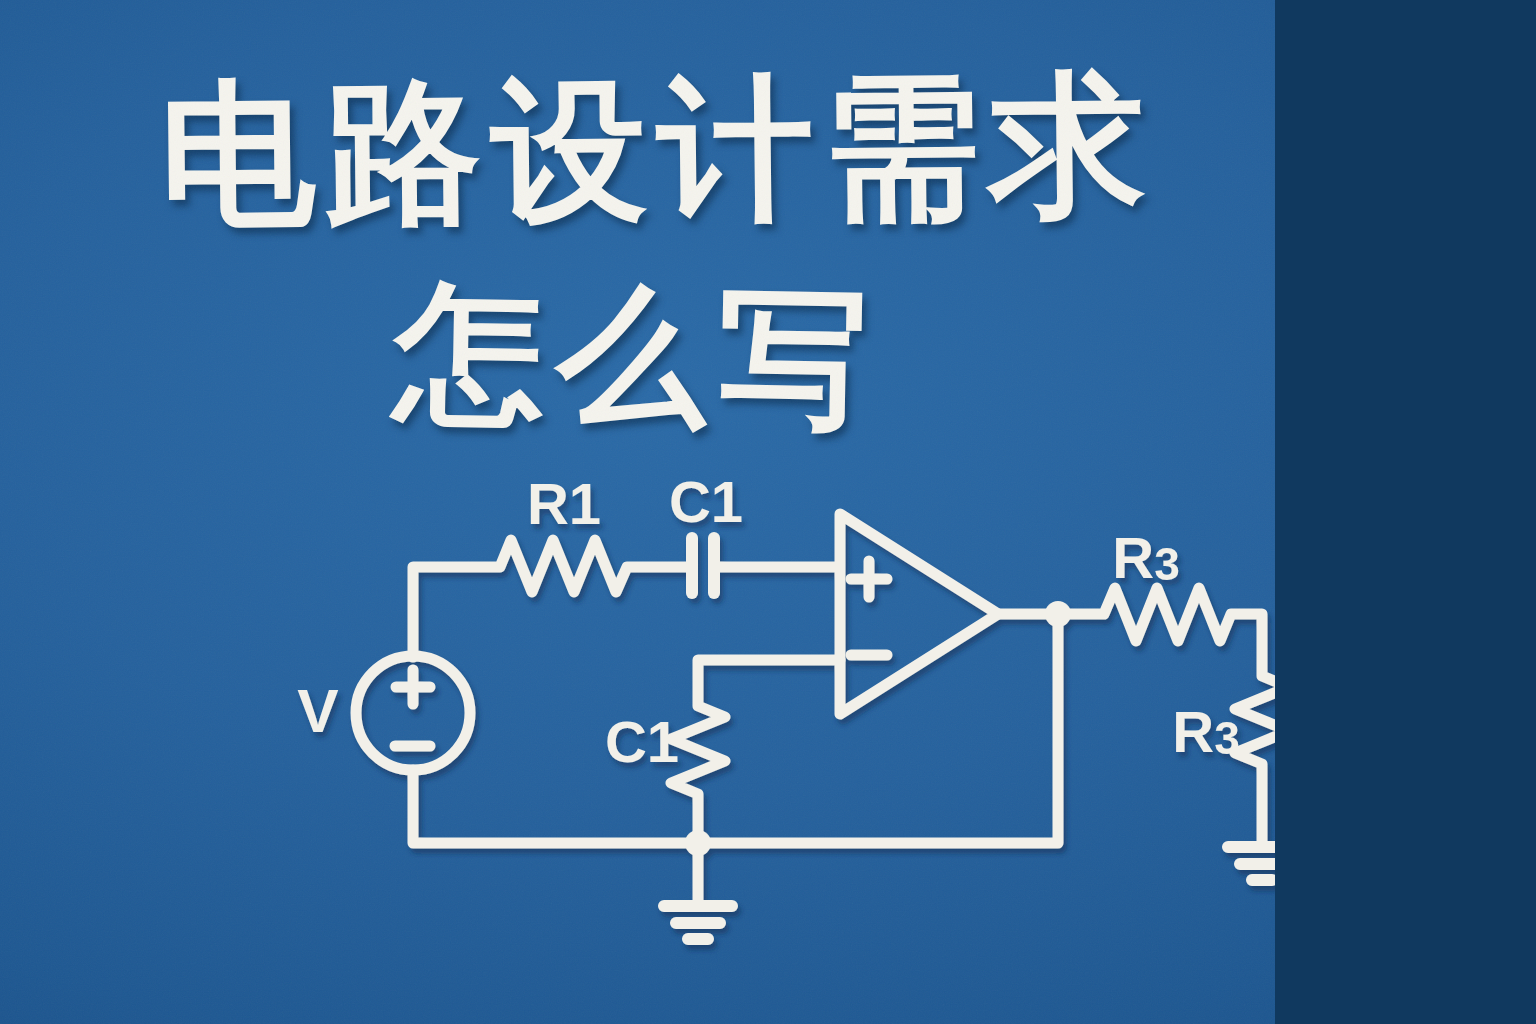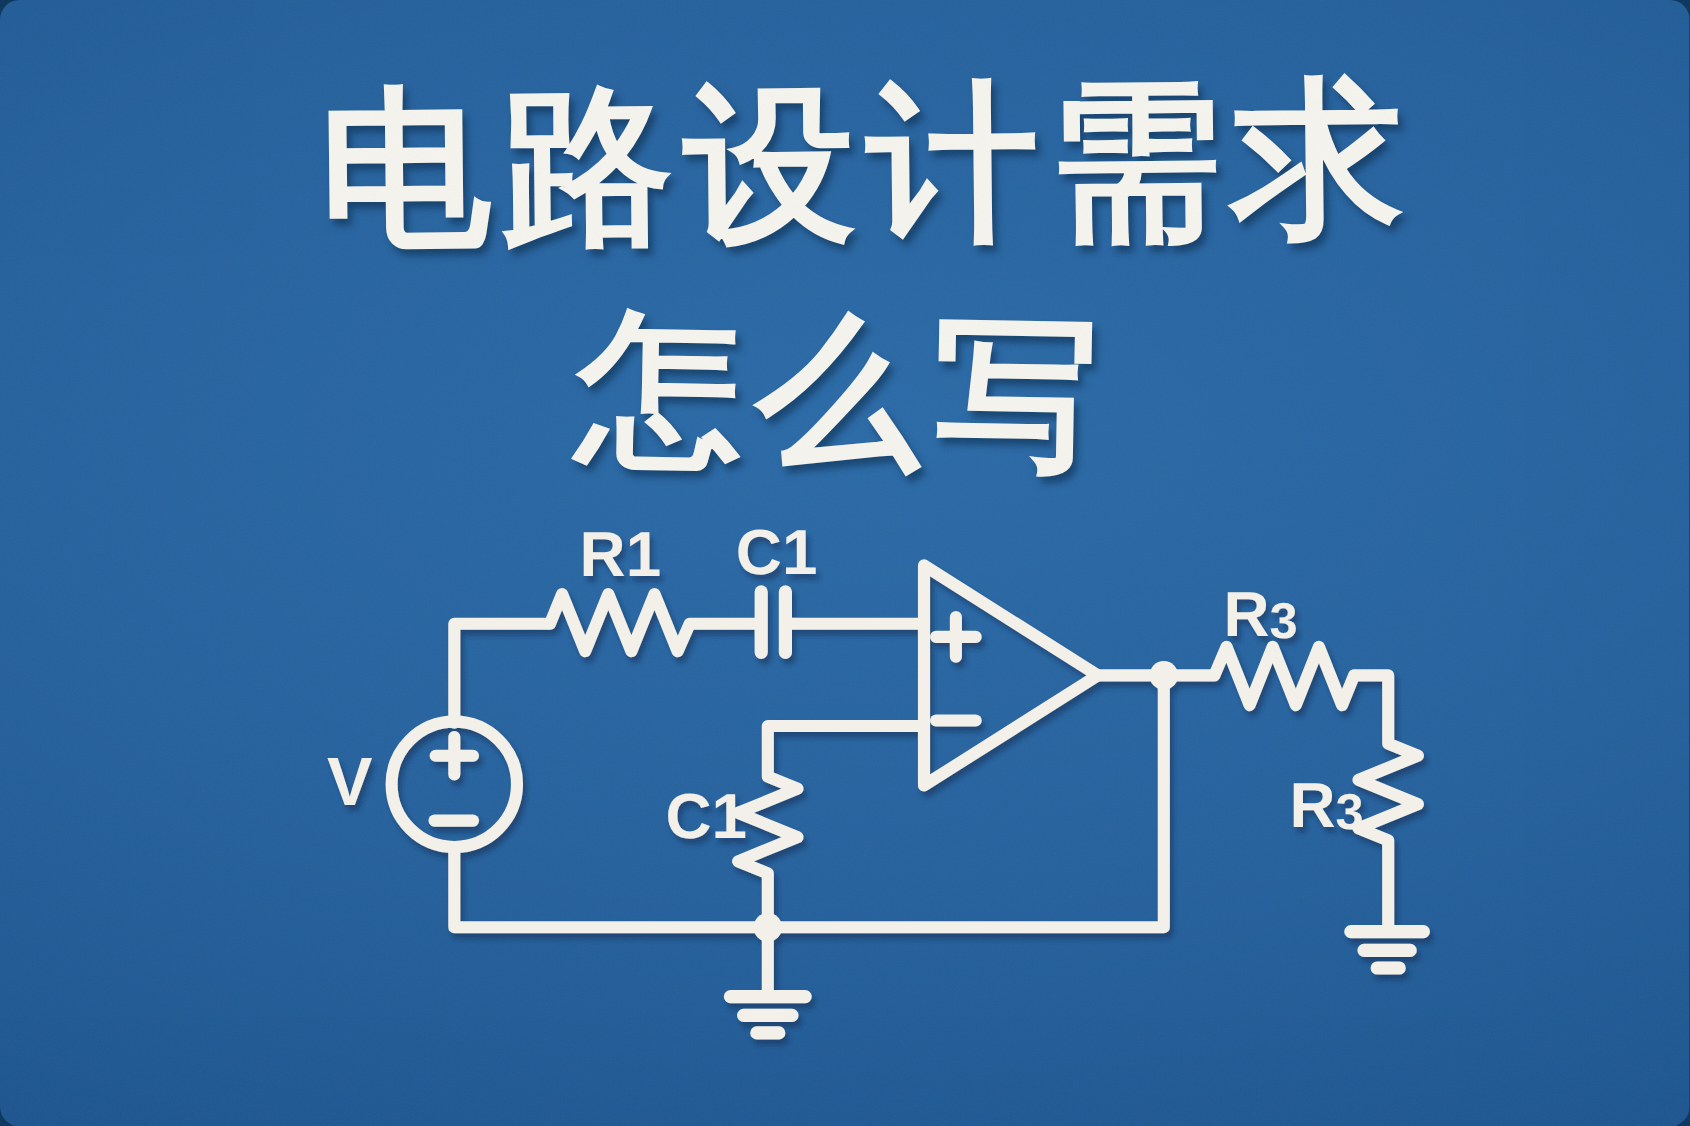--- a/index.html
+++ b/index.html
@@ -1,25 +1,24 @@
 <!DOCTYPE html>
 <html><head>
 <meta charset="utf-8">
 <style>
   html, body { margin: 0; padding: 0; background: #10395f; }
   .page {
     position: relative;
-    width: 1536px;
+    width: 1275px;
     height: 1024px;
     overflow: hidden;
     background:
       radial-gradient(ellipse 130% 95% at 52% 38%,
         #2a6aa7 0%, #25619d 42%, #1e5892 70%, #1a5088 88%, #174a80 100%);
     font-family: "Liberation Sans", "DejaVu Sans", sans-serif;
-    border-radius: 18px;
   }
   .title-line {
     position: absolute;
     left: 0;
     width: 100%;
     text-align: center;
     color: #f5f4ee;
     font-weight: 900;
     line-height: 1.0;
     text-shadow: 4px 6px 7px rgba(8, 38, 70, 0.55);

